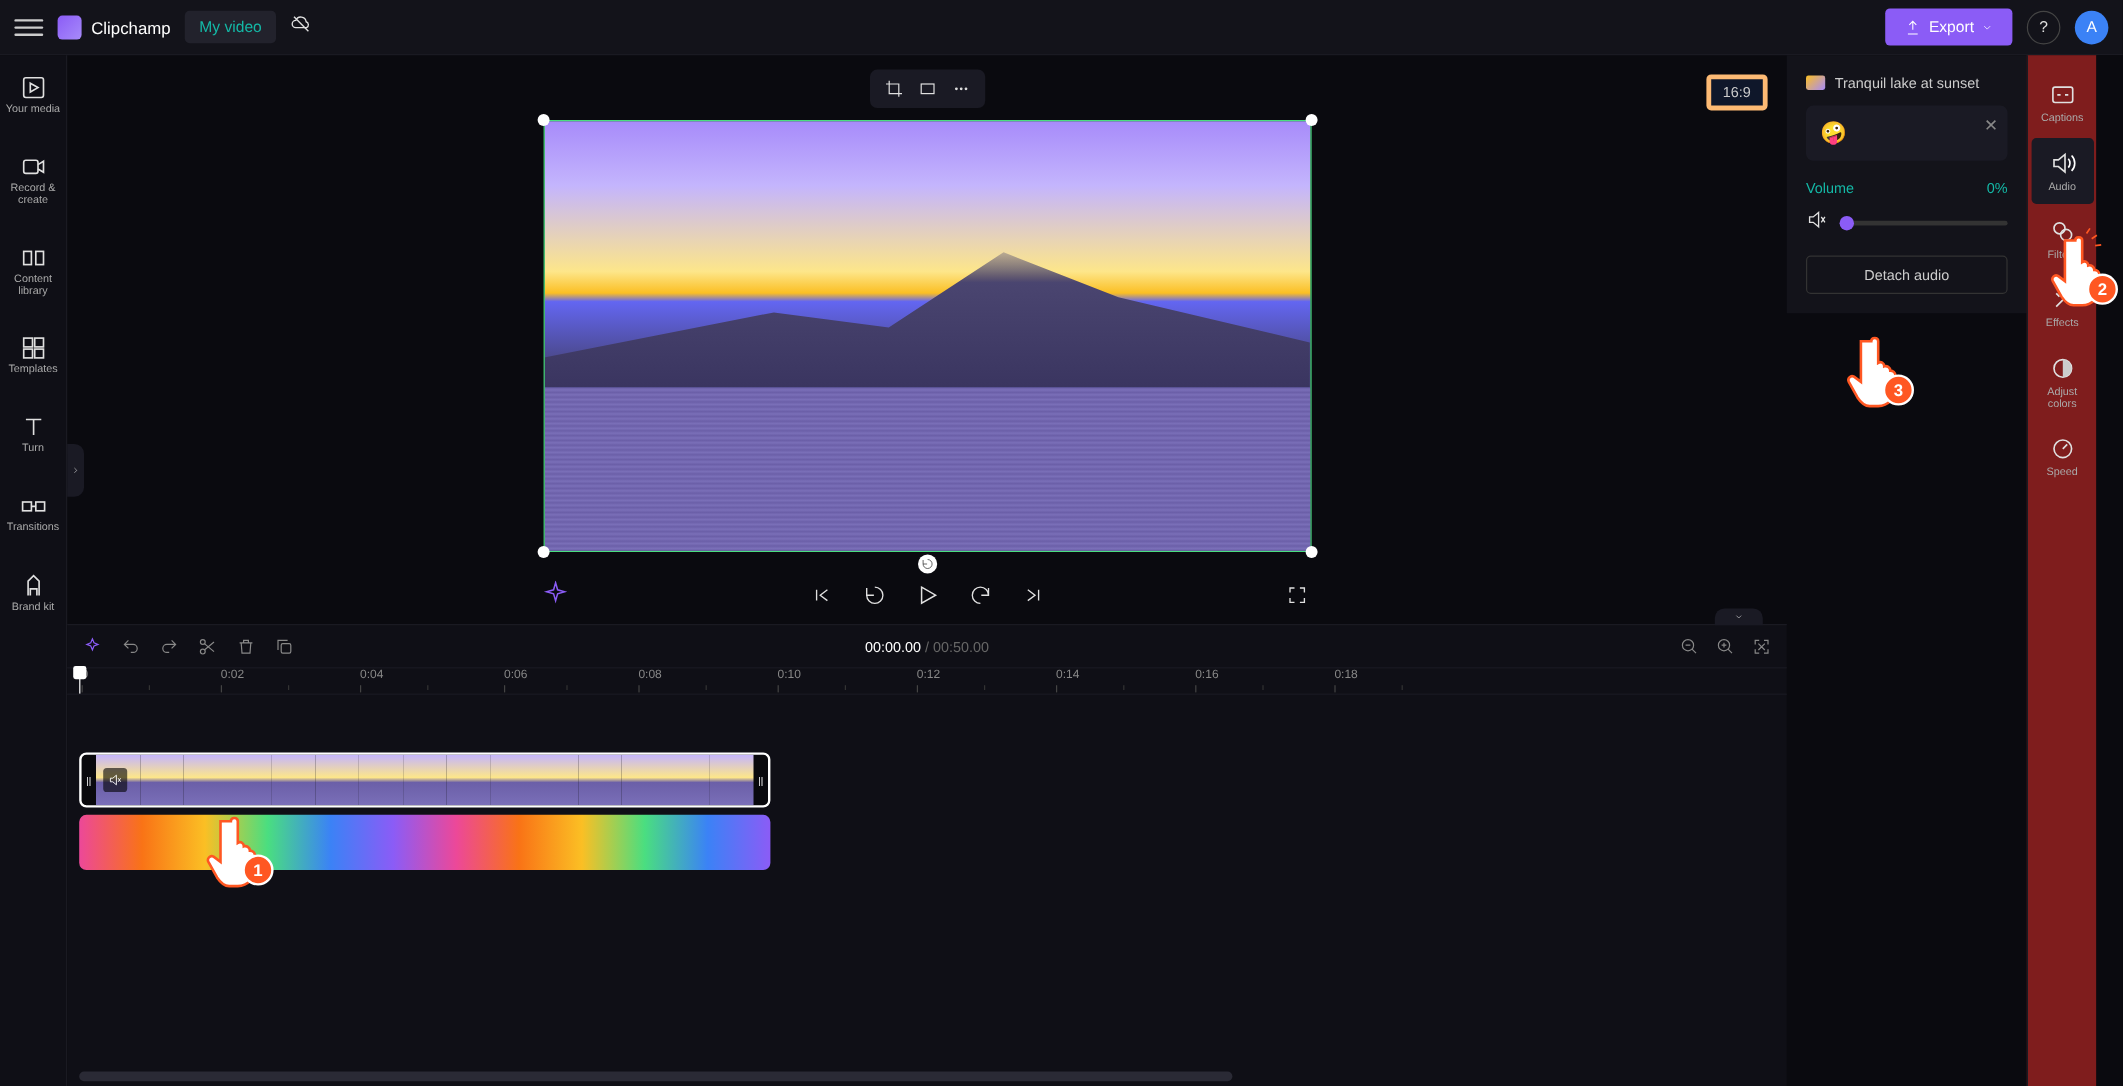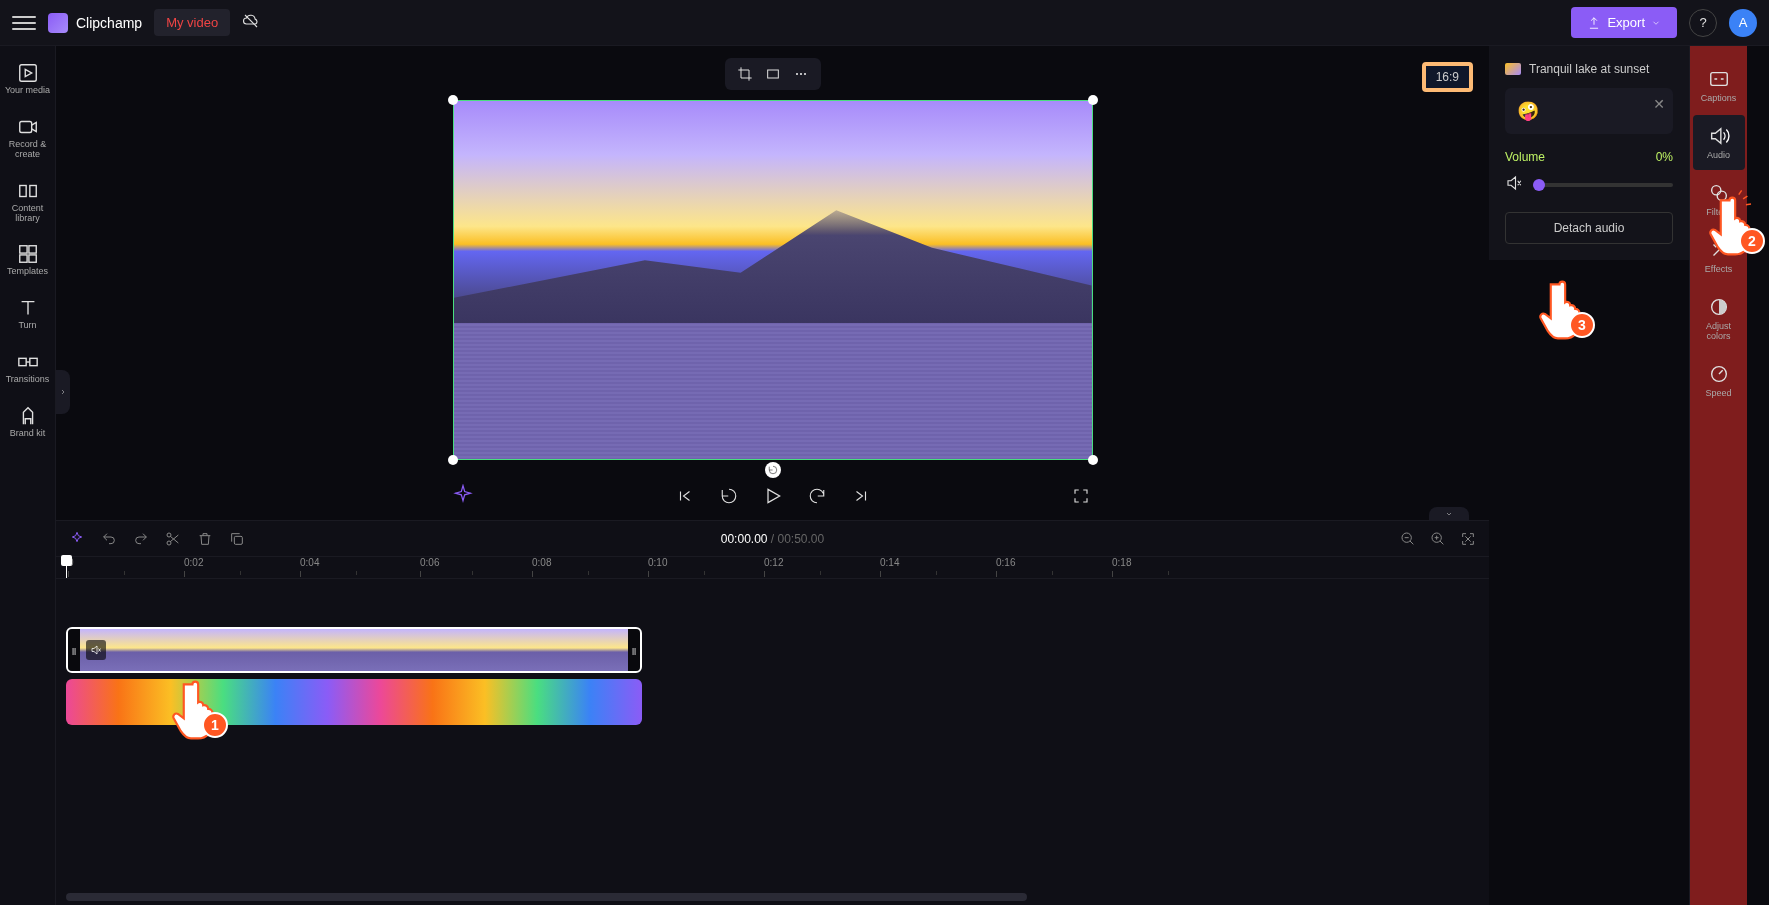--- a/index.html
+++ b/index.html
@@ -5,29 +5,29 @@
 * { margin: 0; padding: 0; box-sizing: border-box; font-family: -apple-system, BlinkMacSystemFont, "Segoe UI", sans-serif; }
 body { background: #0a0a0f; color: #e0e0e0; width: 1769px; height: 905px; overflow: hidden; position: relative; }
 
 
 .topbar { height: 46px; background: #13131a; display: flex; align-items: center; padding: 0 12px; gap: 12px; border-bottom: 1px solid #1a1a22; }
 .hamburger { width: 24px; height: 24px; display: flex; flex-direction: column; justify-content: center; gap: 4px; cursor: pointer; }
 .hamburger span { height: 2px; background: #ccc; border-radius: 1px; }
 .logo { display: flex; align-items: center; gap: 8px; }
 .logo-icon { width: 20px; height: 20px; background: linear-gradient(135deg, #8b5cf6, #a78bfa); border-radius: 4px; }
 .logo-text { font-size: 14px; font-weight: 500; color: #fff; }
-.project-name { background: #22222c; padding: 6px 12px; border-radius: 4px; font-size: 13px; color: #ef4444; }
+.project-name { background: #22222c; padding: 6px 12px; border-radius: 4px; font-size: 13px; color: #14b8a6; }
 .cloud-icon { width: 18px; height: 18px; }
 .topbar-right { margin-left: auto; display: flex; align-items: center; gap: 12px; }
 .export-btn { background: #8b5cf6; color: #fff; padding: 8px 16px; border-radius: 4px; font-size: 13px; display: flex; align-items: center; gap: 6px; cursor: pointer; }
 .help-icon { width: 28px; height: 28px; border: 1px solid #444; border-radius: 50%; display: flex; align-items: center; justify-content: center; font-size: 13px; cursor: pointer; }
 .avatar { width: 28px; height: 28px; border-radius: 50%; background: #3b82f6; display: flex; align-items: center; justify-content: center; font-size: 13px; color: #fff; }
 
 
-.left-sidebar { position: absolute; left: 0; top: 46px; width: 56px; height: calc(100% - 46px); background: #0f0f16; border-right: 1px solid #1a1a22; display: flex; flex-direction: column; align-items: center; padding-top: 8px; gap: 4px; }
+.left-sidebar { position: absolute; left: 0; top: 46px; width: 56px; height: calc(100% - 46px); background: #0f0f16; border-right: 1px solid #1a1a22; display: flex; flex-direction: column; align-items: center; padding-top: 8px; gap: 16px; }
 .sidebar-item { width: 50px; display: flex; flex-direction: column; align-items: center; gap: 2px; padding: 8px 2px; cursor: pointer; border-radius: 4px; }
 .sidebar-icon { width: 22px; height: 22px; display: flex; align-items: center; justify-content: center; }
 .sidebar-label { font-size: 9px; color: #aaa; text-align: center; line-height: 1.1; }
 .sidebar-expander { position: absolute; left: 56px; top: 370px; width: 14px; height: 44px; background: #1a1a24; border-radius: 0 8px 8px 0; display: flex; align-items: center; justify-content: center; cursor: pointer; }
 
 
 .right-sidebar { position: absolute; right: 22px; top: 46px; width: 58px; height: calc(100% - 46px); background: #7f1d1d; border-left: 1px solid #1a1a22; display: flex; flex-direction: column; align-items: center; padding-top: 12px; gap: 2px; }
 .right-item { width: 52px; display: flex; flex-direction: column; align-items: center; gap: 3px; padding: 10px 2px; cursor: pointer; border-radius: 4px; }
 .right-item.active { background: #1a1a24; }
 .right-icon { width: 22px; height: 22px; display: flex; align-items: center; justify-content: center; }
@@ -35,21 +35,21 @@
 
 
 .props-panel { position: absolute; right: 80px; top: 46px; width: 200px; background: #13131a; padding: 16px; }
 .clip-title-row { display: flex; align-items: center; gap: 8px; font-size: 12px; color: #ccc; margin-bottom: 12px; }
 .clip-thumb { width: 16px; height: 12px; background: linear-gradient(135deg, #fbbf24, #a78bfa); border-radius: 2px; }
 .tip-box { background: #1a1a24; border-radius: 6px; padding: 12px; position: relative; margin-bottom: 16px; }
 .tip-close { position: absolute; top: 8px; right: 8px; cursor: pointer; color: #888; font-size: 14px; }
 .tip-content { display: flex; gap: 8px; }
 .tip-emoji { font-size: 18px; }
 .tip-text { font-size: 11px; color: #ccc; line-height: 1.4; }
-.volume-row { display: flex; justify-content: space-between; font-size: 12px; color: #bef264; margin-bottom: 10px; }
+.volume-row { display: flex; justify-content: space-between; font-size: 12px; color: #14b8a6; margin-bottom: 10px; }
 .slider-row { display: flex; align-items: center; gap: 10px; margin-bottom: 16px; }
 .mute-icon { width: 18px; height: 18px; }
 .slider { flex: 1; height: 4px; background: #333; border-radius: 2px; position: relative; }
 .slider-thumb { position: absolute; left: 0; top: -4px; width: 12px; height: 12px; border-radius: 50%; background: #8b5cf6; }
 .detach-btn { width: 100%; padding: 8px; background: transparent; border: 1px solid #333; border-radius: 4px; color: #ccc; font-size: 12px; text-align: center; cursor: pointer; }
 
 
 .preview-area { position: absolute; left: 56px; top: 46px; right: 280px; height: 470px; display: flex; flex-direction: column; align-items: center; }
 .preview-toolbar { margin-top: 12px; display: flex; gap: 8px; background: #1a1a24; padding: 6px 10px; border-radius: 6px; }
 .preview-tool { width: 20px; height: 20px; display: flex; align-items: center; justify-content: center; cursor: pointer; }

